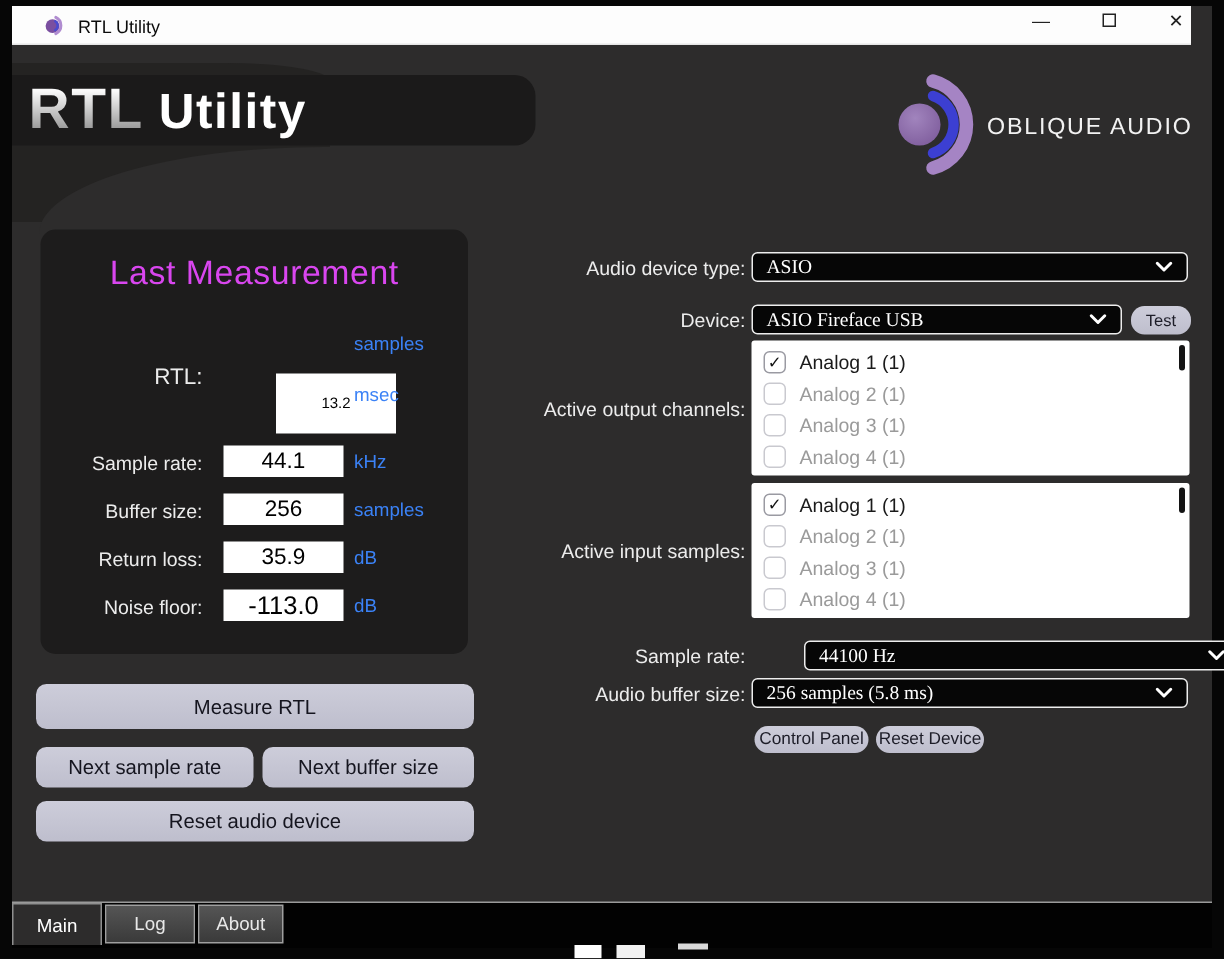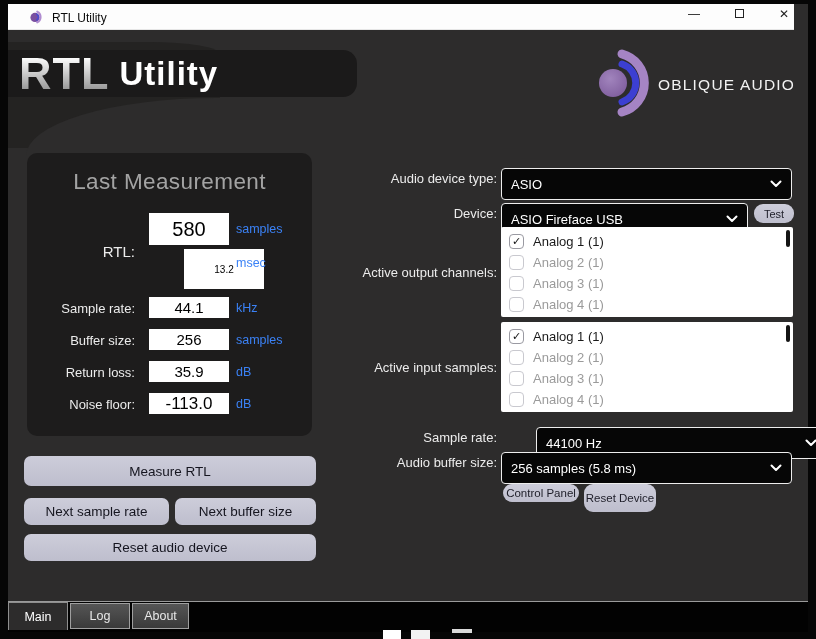--- a/index.html
+++ b/index.html
@@ -17,41 +17,41 @@
   .wbtn { position:absolute; top:4px; width:30px; height:19px; display:flex; align-items:center; justify-content:center; color:#222; cursor:default; }
   #btn-min { left:679px; font-size:12px; }
   #btn-max { left:724px; }
   #btn-max .sq { width:9px; height:9px; border:1px solid #222; display:block; }
   #btn-close { left:769px; font-size:12px; }
 
   
   #decor1 { position:absolute; left:8px; top:42px; width:212px; height:106px; background:#242322; border-top-right-radius:70px 12px; }
   #decor2 { position:absolute; left:26px; top:98px; width:360px; height:60px; background:#2d2c2c; border-top-left-radius:190px 58px; }
   #header-panel { position:absolute; left:8px; top:50px; width:349px; height:47px; background:#1b1a1a; border-radius:0 14px 14px 0; display:flex; align-items:center; padding-left:11px; }
-  #header-panel .t1 { font-size:45px; font-weight:bold; letter-spacing:1px;
+  #header-panel .t1 { font-size:38px; font-weight:bold; letter-spacing:1px;
      background:linear-gradient(180deg,#fafafa 20%,#808080 95%); -webkit-background-clip:text; background-clip:text; color:transparent; }
   #header-panel .t2 { font-size:33px; font-weight:bold; letter-spacing:1px; color:#fff; margin-left:10px; }
 
   
   #logo { position:absolute; left:585px; top:46px; width:70px; height:76px; }
   #brand { position:absolute; left:658px; top:76px; font-size:15.5px; letter-spacing:1.2px; color:#f2f2f2; }
 
   
   #lm { position:absolute; left:27px; top:153px; width:285px; height:283px; background:#1d1c1c; border-radius:10px; }
-  #lm-title { position:absolute; left:0; top:16px; width:100%; text-align:center; font-size:22.5px; color:#a3a3a3; letter-spacing:0.4px; }
+  #lm-title { position:absolute; left:0; top:16px; width:100%; text-align:center; font-size:22.5px; color:#d946ef; letter-spacing:0.4px; }
   .rowlbl { position:absolute; left:0; width:108px; text-align:right; font-size:13px; color:#ececec; }
   .vbox { position:absolute; left:122px; width:80px; background:#fff; color:#000; display:flex; align-items:center; justify-content:center; }
   .unit { position:absolute; left:209px; font-size:12.5px; color:#3b82f6; }
 
   
   .btn { position:absolute; background:linear-gradient(180deg,#cdcdda,#bebecd); border:none; border-radius:7px; color:#15151f; font-size:13.5px; font-family:inherit; display:flex; align-items:center; justify-content:center; cursor:pointer; }
 
   
   .lbl-r { position:absolute; left:319px; width:178px; text-align:right; font-size:13px; color:#ececec; }
-  .sel { position:absolute; height:32px; background:#060606; border:1px solid #ededed; border-radius:4px; color:#fff; font-size:13px; display:flex; align-items:center; padding:0 9px; cursor:pointer; }
+  .sel { position:absolute; height:20px; background:#060606; border:1px solid #ededed; border-radius:4px; color:#fff; font-size:13px; display:flex; align-items:center; padding:0 9px; cursor:pointer;font-family:Liberation Serif, serif; }
   .sel .chev { margin-left:auto; display:flex; }
   .sbtn { position:absolute; background:linear-gradient(180deg,#cdcdda,#bebecd); border:none; border-radius:9px; color:#1d1d28; font-size:11.5px; font-family:inherit; display:flex; align-items:center; justify-content:center; cursor:pointer; }
 
   .list { position:absolute; left:501px; width:292px; height:90px; background:#fff; border-radius:2px; padding-top:4px; overflow:hidden; }
   .crow { display:flex; align-items:center; height:21px; padding-left:8px; }
   .cbox { width:15px; height:15px; border:1px solid #c9c9cf; border-radius:4px; background:#fff; display:flex; align-items:center; justify-content:center; font-size:11px; font-weight:bold; color:#111; }
   .crow.checked .cbox { border-color:#9a9aa2; }
   .clabel { margin-left:9px; font-size:13px; color:#9a9a9a; }
   .crow.checked .clabel { color:#1a1a1a; }
   .thumb { position:absolute; right:3px; top:3px; width:4px; height:17px; background:#141414; border-radius:2px; }
@@ -112,21 +112,20 @@
     <circle cx="28" cy="37" r="14" fill="url(#gc)"></circle>
     <path d="M37 8 A30 30 0 0 1 37 66" fill="none" stroke="#a584c4" stroke-width="9" stroke-linecap="round"></path>
     <path d="M37 18 A20 20 0 0 1 37 56" fill="none" stroke="#3c3fd2" stroke-width="7" stroke-linecap="round"></path>
   </svg>
   <span id="brand">OBLIQUE AUDIO</span>
 
   <div id="lm">
     <div id="lm-title">Last Measurement</div>
 
     <div class="rowlbl" style="top:90px; font-size:15px;padding-left:21px;">RTL:</div>
-    <div class="vbox" style="top:60px; height:32px; font-size:20px;">580</div>
     <div class="unit" style="top:69px;">samples</div>
     <div class="vbox" style="top:96px; height:40px; font-size:10px;margin-left:35px;">13.2</div>
     <div class="unit" style="top:103px;">msec</div>
 
     <div class="rowlbl" style="top:148px;">Sample rate:</div>
     <div class="vbox" style="top:144px; height:21px; font-size:15px;">44.1</div>
     <div class="unit" style="top:148px;">kHz</div>
 
     <div class="rowlbl" style="top:180px;">Buffer size:</div>
     <div class="vbox" style="top:176px; height:21px; font-size:15px;">256</div>
@@ -223,21 +222,21 @@
   <div class="sel" style="left:501px; top:452px; width:291px;">
     <span>256 samples (5.8 ms)</span>
     <span class="chev">
         <svg width="12" height="8" viewBox="0 0 12 8">
           <path d="M1.5 1.5 L6 6 L10.5 1.5" fill="none" stroke="#fff" stroke-width="2" stroke-linecap="round" stroke-linejoin="round"></path>
         </svg>
       </span>
   </div>
 
   <button class="sbtn" style="left:503px; top:484px; width:76px; height:18px;">Control Panel</button>
-  <button class="sbtn" style="left:584px; top:484px; width:72px; height:28px;">Reset Device</button>
+  <button class="sbtn" style="left:584px; top:484px; width:72px; height:18px;">Reset Device</button>
 
   <div id="body-endline"></div>
   <div id="tabstrip">
     <div class="tab" id="tab-main">Main</div>
     <div class="tab inactive" id="tab-log">Log</div>
     <div class="tab inactive" id="tab-about">About</div>
   </div>
 
   <div class="frag" id="frag-a"></div>
   <div class="frag" id="frag-b"></div>

